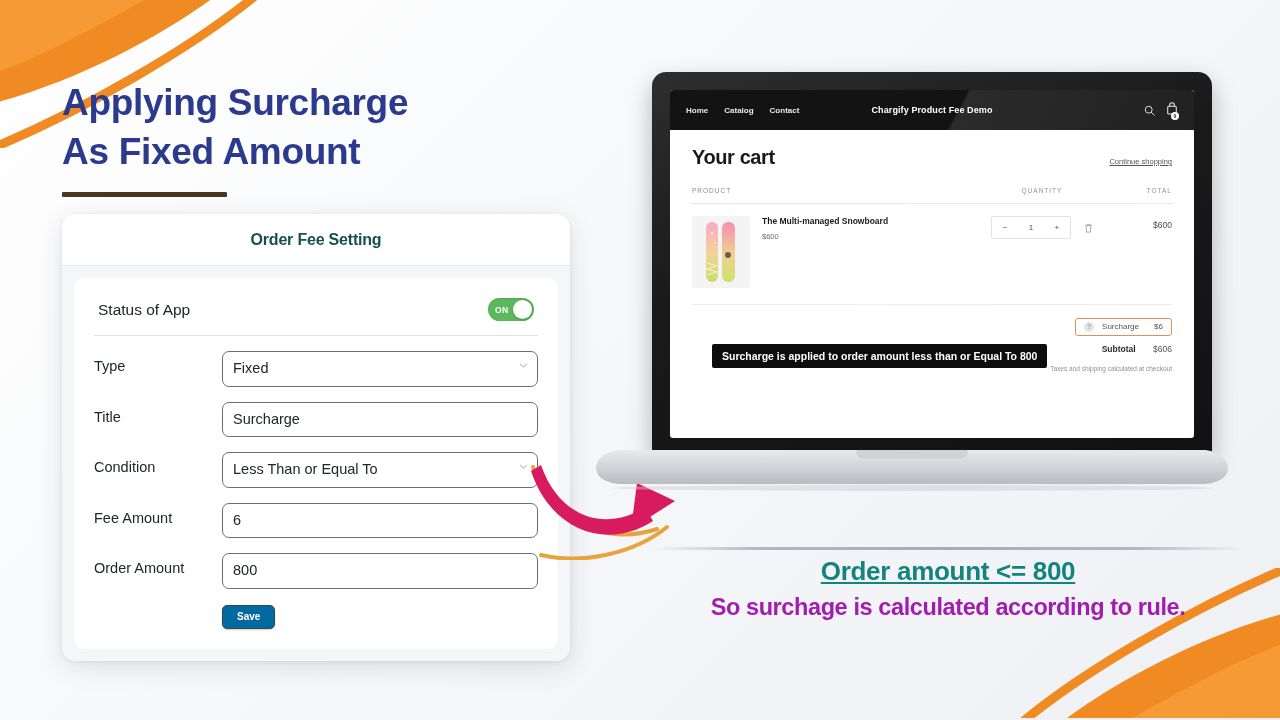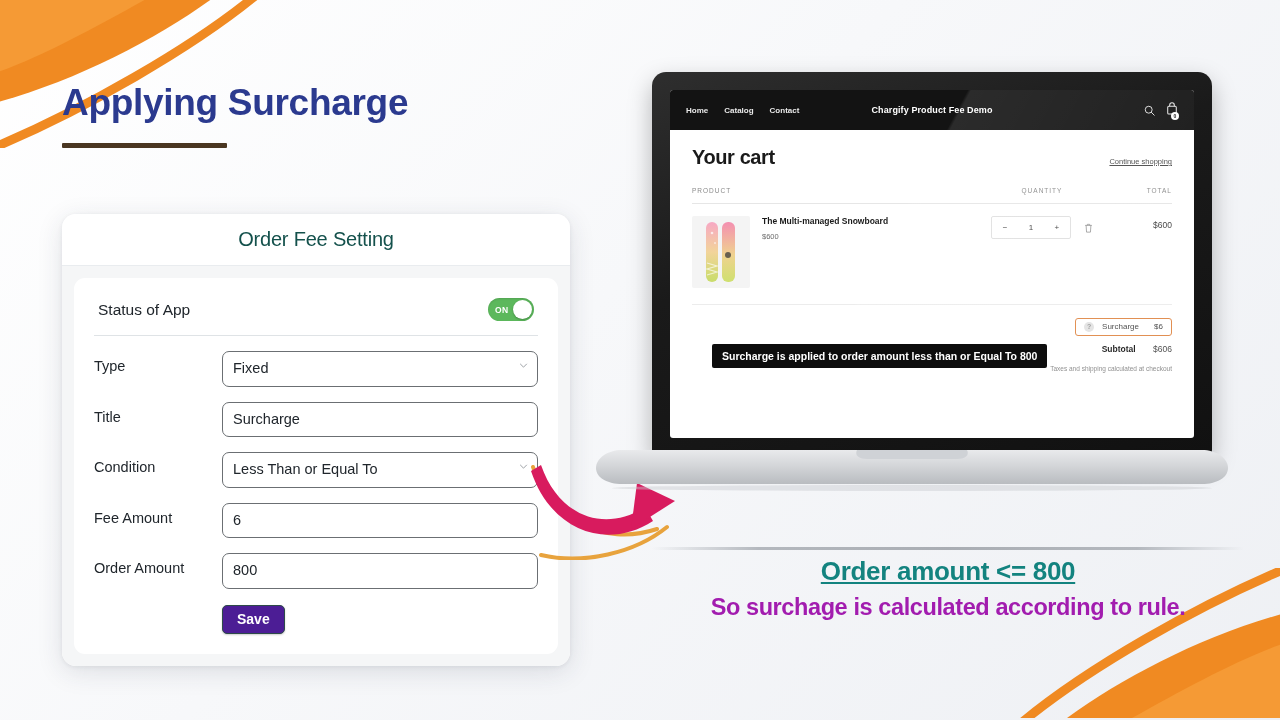--- a/index.html
+++ b/index.html
@@ -49,21 +49,21 @@
     overflow: hidden;
   }
   .card-header {
     height: 52px;
     display: flex; align-items: center; justify-content: center;
     background: #ffffff;
     border-bottom: 1px solid #e9ecef;
     box-shadow: 0 2px 4px rgba(0,0,0,.05);
   }
   .card-header-title {
-    font-size: 20px; font-weight: 400;
+    font-size: 16px; font-weight: 700;
     color: #14514c;
     letter-spacing: -0.2px;
   }
   .card-body-wrap { background: #f5f6f7; padding: 12px; }
   .card-inner {
     background: #ffffff;
     border-radius: 11px;
     padding: 14px 20px 20px 20px;
   }
 
@@ -123,23 +123,23 @@
   }
   .field-input.textarea { min-height: 50px; white-space: pre-line; }
   .chev {
     position: absolute; right: 10px; top: 12px;
     width: 9px; height: 5px;
     pointer-events: none;
   }
   .save-row { margin-top: 16px; padding-left: 128px; }
   .save-btn {
     display: inline-block;
-    background: #4c1d95;
+    background: #0369a1;
     color: #ffffff;
-    font-size: 14px; font-weight: 700;
+    font-size: 10px; font-weight: 700;
     padding: 5px 14px 6px 14px;
     border-radius: 5px;
     border: 1px solid #2d4a49;
     box-shadow: 0 1px 2px rgba(0,0,0,.2);
   }
 
   
   .laptop { position: absolute; left: 592px; top: 72px; width: 640px; height: 420px; }
   .laptop-lid {
     position: absolute; left: 60px; top: 0;
@@ -283,20 +283,21 @@
   <svg width="330" height="150" viewBox="0 0 330 150">
     <path d="M330,150 L115,150 C170,110 250,68 330,46 Z" fill="#f08a22"></path>
     <path d="M330,150 L180,150 C230,122 285,92 330,76 Z" fill="#f59a35"></path>
     <path d="M335,0 C245,38 135,100 68,156" stroke="#f08a22" stroke-width="9" fill="none" stroke-linecap="round"></path>
   </svg>
 </div>
 
 <div class="left-col">
   <div class="headline">
     <div>Applying Surcharge</div>
+    <div>As Fixed Amount</div>
   </div>
   <div class="headline-underline"></div>
 </div>
 
 <div class="settings-card">
   <div class="card-header">
     <div class="card-header-title">Order Fee Setting</div>
   </div>
   <div class="card-body-wrap">
     <div class="card-inner">

